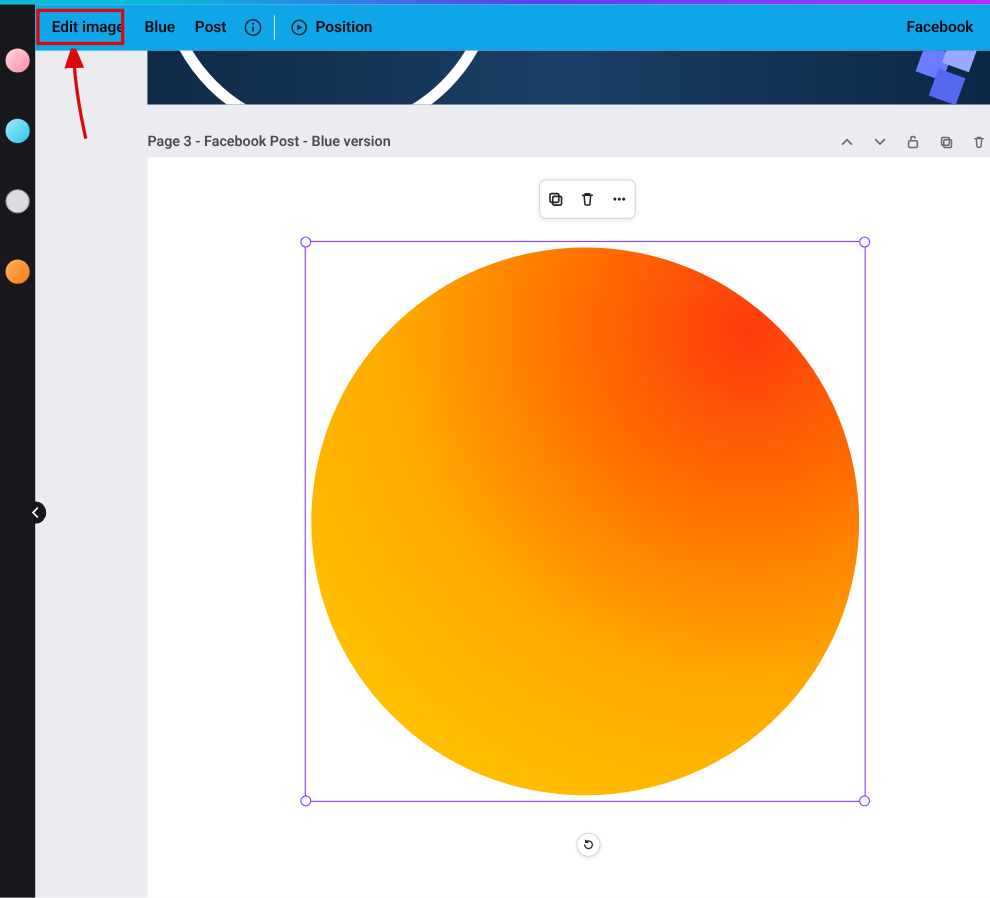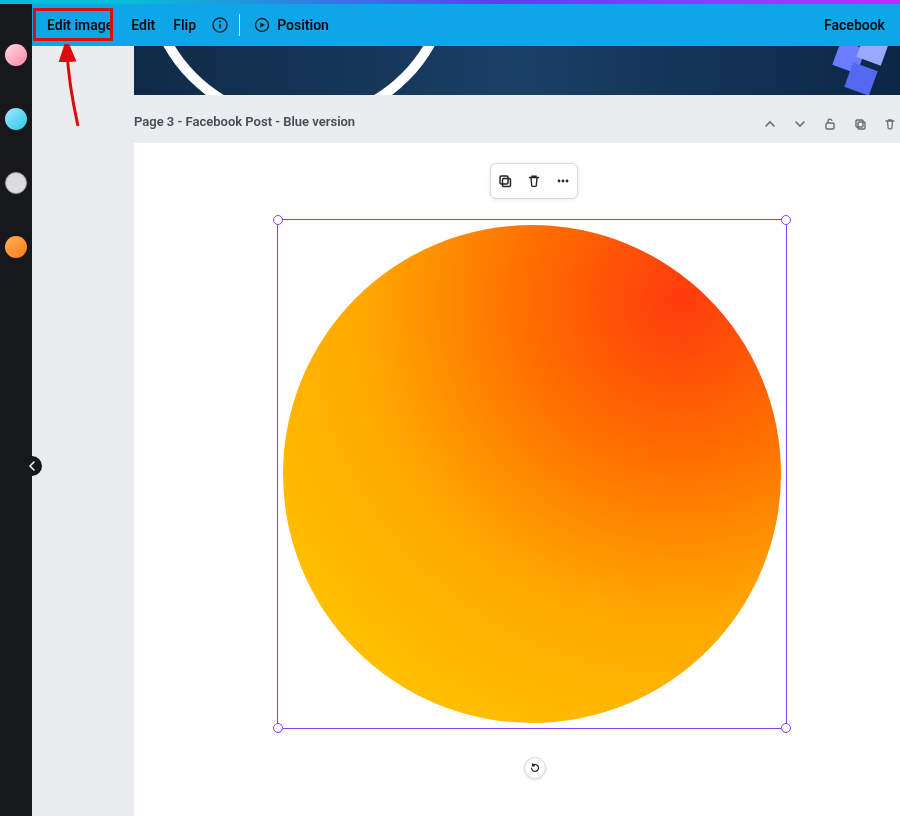--- a/index.html
+++ b/index.html
@@ -27,21 +27,21 @@
   
   .leftrail{position:absolute;left:0;top:4px;width:32px;height:812px;background:#17181c;display:flex;flex-direction:column;align-items:center;padding-top:40px;gap:42px;}
   .rail-dot{width:22px;height:22px;border-radius:50%;}
   .rail-expand{position:absolute;left:22px;top:456px;width:20px;height:20px;border-radius:50%;background:#17181c;display:flex;align-items:center;justify-content:center;color:#fff;font-size:12px;}
   
   .page2frag{position:absolute;left:134px;top:46px;width:766px;height:49px;background:linear-gradient(90deg,#0f2a47 0%,#1a3f66 50%,#0c2746 100%);overflow:hidden;}
   .page2frag .arc{position:absolute;left:10px;top:-230px;width:310px;height:310px;border-radius:50%;border:10px solid #ffffff;}
   .page2frag .cubes{position:absolute;right:0;top:-10px;width:70px;height:70px;}
   .page2frag .cubes div{position:absolute;width:26px;height:26px;background:#7a8dff;transform:rotate(20deg);}
   
-  .page-head{position:absolute;left:134px;top:114px;width:766px;height:30px;display:flex;font-size:13px;color:var(--muted);font-weight:600;}
+  .page-head{position:absolute;left:134px;top:114px;width:766px;height:30px;display:flex;align-items:center;font-size:13px;color:var(--muted);font-weight:600;}
   .page-head .spacer{flex:1;}
   .ph-ico{width:20px;height:20px;display:flex;align-items:center;justify-content:center;margin-left:10px;cursor:pointer;color:#6a6a72;}
   
   .canvas{position:absolute;left:134px;top:143px;width:766px;height:673px;background:#ffffff;}
   
   .sel{position:absolute;left:277px;top:219px;width:510px;height:510px;border:1.5px solid var(--selection);}
   .h{position:absolute;width:10px;height:10px;border:1.5px solid var(--selection);background:#ffffff;border-radius:50%;}
   .h.tl{left:-5px;top:-5px}.h.tr{right:-5px;top:-5px}.h.bl{left:-5px;bottom:-5px}.h.br{right:-5px;bottom:-5px}
   
   .circle{position:absolute;left:283px;top:225px;width:498px;height:498px;border-radius:50%;
@@ -66,22 +66,22 @@
 <div class="rail-expand">
   <span class="ico">
     <svg width="8" height="10" viewBox="0 0 8 10">
         <path d="M6 1 2 5l4 4" fill="none" stroke="#fff" stroke-width="1.5" stroke-linecap="round"></path>
       </svg>
   </span>
 </div>
 
 <div class="toolbar">
   <div class="tb-item">Edit image</div>
-  <div class="tb-item">Edit</div>
-  <div class="tb-item">Flip</div>
+  <div class="tb-item">Blue</div>
+  <div class="tb-item">Post</div>
   <div class="tb-item" style="padding:0 6px">
     <span class="ico">
       <svg width="18" height="18" viewBox="0 0 18 18">
           <circle cx="9" cy="9" r="7" fill="none" stroke="#26262b" stroke-width="1.4"></circle>
           <circle cx="9" cy="5.6" r="1" fill="#26262b"></circle>
           <rect x="8.2" y="7.8" width="1.6" height="5" rx="0.8" fill="#26262b"></rect>
         </svg>
     </span>
   </div>
   <div class="tb-sep"></div>

